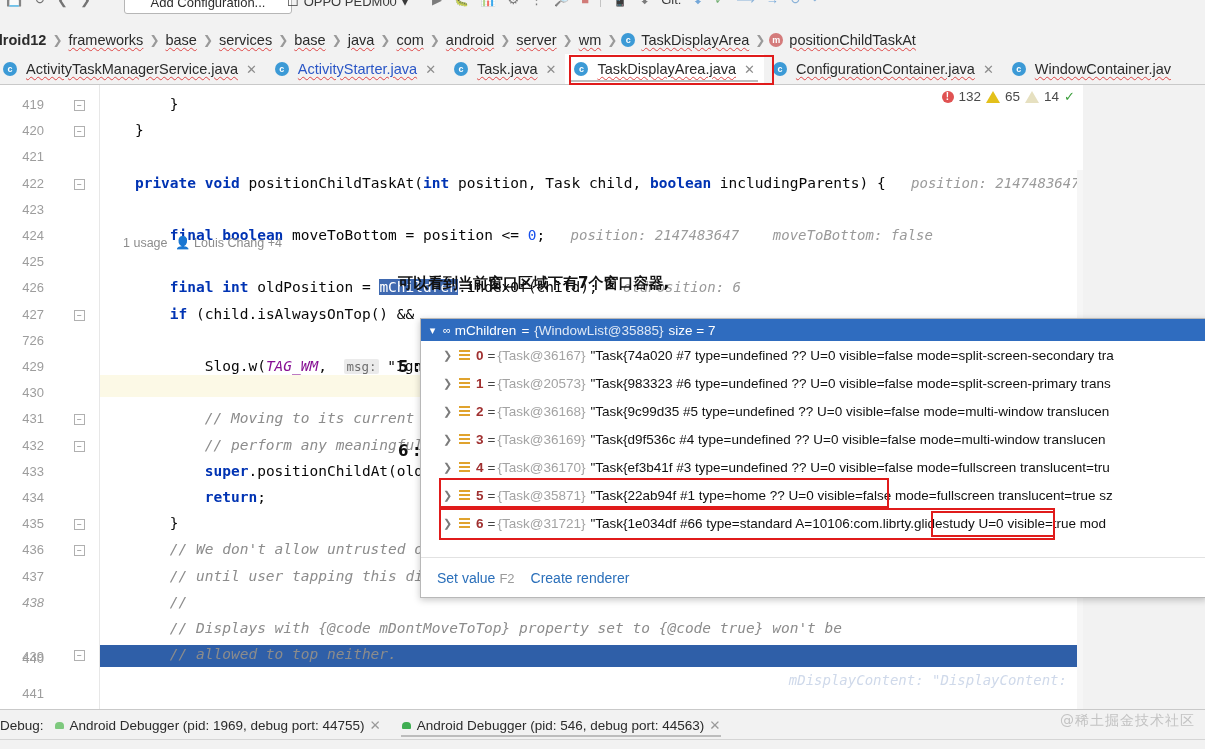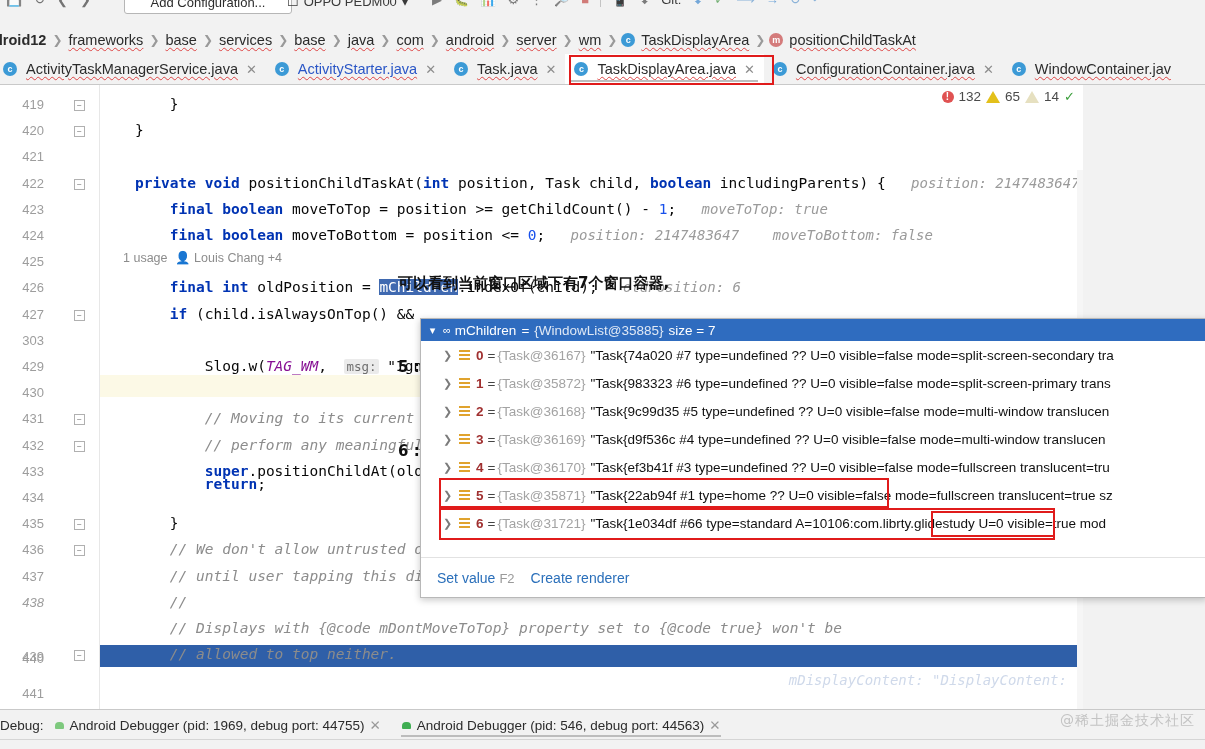--- a/index.html
+++ b/index.html
@@ -337,21 +337,21 @@
         <div class="fold" style="top: 41.2px;">−</div>
         <div class="ln" style="top: 64.4px;">421</div>
         <div class="ln" style="top: 90.6px;">422</div>
         <div class="fold" style="top: 93.6px;">−</div>
         <div class="ln" style="top: 116.8px;">423</div>
         <div class="ln" style="top: 143px;">424</div>
         <div class="ln" style="top: 169.2px;">425</div>
         <div class="ln" style="top: 195.4px;">426</div>
         <div class="ln" style="top: 221.6px;">427</div>
         <div class="fold" style="top: 224.6px;">−</div>
-        <div class="ln" style="top: 247.8px;">303</div>
+        <div class="ln" style="top: 247.8px;">726</div>
         <div class="ln" style="top: 274px;">429</div>
         <div class="ln" style="top: 300.2px;">430</div>
         <div class="ln" style="top: 326.4px;">431</div>
         <div class="fold" style="top: 329.4px;">−</div>
         <div class="ln" style="top: 352.6px;">432</div>
         <div class="fold" style="top: 355.6px;">−</div>
         <div class="ln" style="top: 378.8px;">433</div>
         <div class="ln" style="top: 405px;">434</div>
         <div class="ln" style="top: 431.2px;">435</div>
         <div class="fold" style="top: 434.2px;">−</div>
@@ -364,41 +364,40 @@
         <div class="fold" style="top: 565.2px;">−</div>
         <div class="ln" style="top: 601px;">441</div>
       </div>
     <div class="gutter-line"></div>
 
     <div class="code" id="code">
         <div class="cl" style="top: 10px;">        }</div>
         <div class="cl" style="top: 36.2px;">    }</div>
         <div class="cl" style="top: 62.4px;"></div>
         <div class="cl" style="top: 88.6px;">    <span class="kw">private</span> <span class="kw">void</span> positionChildTaskAt(<span class="kw">int</span> position, Task child, <span class="kw">boolean</span> includingParents) {<span class="hint">   position: 2147483647    child:</span></div>
-        <div class="cl" style="top: 114.8px;">        <span class="kw">final</span> <span class="kw">boolean</span> moveToTop = position &gt;= getChildCount() - <span class="num">1</span>;<span class="hint">   moveToTop: true</span></div>
         <div class="cl" style="top: 141px;">        <span class="kw">final</span> <span class="kw">boolean</span> moveToBottom = position &lt;= <span class="num">0</span>;<span class="hint">   position: 2147483647    moveToBottom: false</span></div>
         <div class="cl" style="top: 167.2px;"></div>
         <div class="cl" style="top: 193.4px;">        <span class="kw">final</span> <span class="kw">int</span> oldPosition = <span class="sel">mChildren</span>.indexOf(child);<span class="hint">   oldPosition: 6</span></div>
         <div class="cl" style="top: 219.6px;">        <span class="kw">if</span> (child.isAlwaysOnTop() &amp;&amp;</div>
         <div class="cl" style="top: 272px;">            Slog.w(<span class="fld">TAG_WM</span>,  <span class="hintbox">msg:</span> "Igno</div>
         <div class="cl" style="top: 298.2px;"></div>
         <div class="cl" style="top: 324.4px;"><span class="cmt">            // Moving to its current</span></div>
         <div class="cl" style="top: 350.6px;"><span class="cmt">            // perform any meaningful</span></div>
         <div class="cl" style="top: 376.8px;">            <span class="kw">super</span>.positionChildAt(old</div>
-        <div class="cl" style="top: 390px;">            <span class="kw">return</span>;</div>
+        <div class="cl" style="top: 403px;">            <span class="kw">return</span>;</div>
         <div class="cl" style="top: 429.2px;">        }</div>
         <div class="cl" style="top: 455.4px;"><span class="cmt">        // We don't allow untrusted d</span></div>
         <div class="cl" style="top: 481.6px;"><span class="cmt">        // until user tapping this display to change display position as top intentionally.</span></div>
         <div class="cl" style="top: 507.8px;"><span class="cmt">        //</span></div>
         <div class="cl" style="top: 534px;"><span class="cmt">        // Displays with {@code mDontMoveToTop} property set to {@code true} won't be</span></div>
         <div class="cl" style="top: 560.2px;"><span class="cmt">        // allowed to top neither.</span></div>
         <div class="cl onsel" style="top: 586.4px;">        <span class="kw">if</span> ((!mDisplayContent.isTrusted() || mDisplayContent.mDontMoveToTop)<span class="hint">   mDisplayContent: "DisplayContent: \"Display 0 info=DisplayInfo</span></div>
       </div>
 
-    <div class="usage" style="left:123px;top:165px;gap:8px;">
+    <div class="usage" style="left:123px;top:150px;gap:8px;">
       <span>1 usage</span>
       <span class="author">
         <span>👤</span>
         <span>Louis Chang +4</span>
       </span>
     </div>
 
     <div class="zh-note" style="left:398px;top:128px;">
       <div>可以看到当前窗口区域下有7个窗口容器,</div>
       <div>5 : 对应的是我们桌面窗口容器</div>
@@ -444,21 +443,21 @@
         </div>
         <div class="drow">
           <span class="tchev">❯</span>
           <span class="dicon">
             <i></i>
             <i></i>
             <i></i>
           </span>
           <span class="didx">1</span>
           <span class="deq">=</span>
-          <span class="dref">{Task@35872}</span>
+          <span class="dref">{Task@20573}</span>
           <span class="dval">"Task{983323 #6 type=undefined ?? U=0 visible=false mode=split-screen-primary trans</span>
         </div>
         <div class="drow">
           <span class="tchev">❯</span>
           <span class="dicon">
             <i></i>
             <i></i>
             <i></i>
           </span>
           <span class="didx">2</span>

